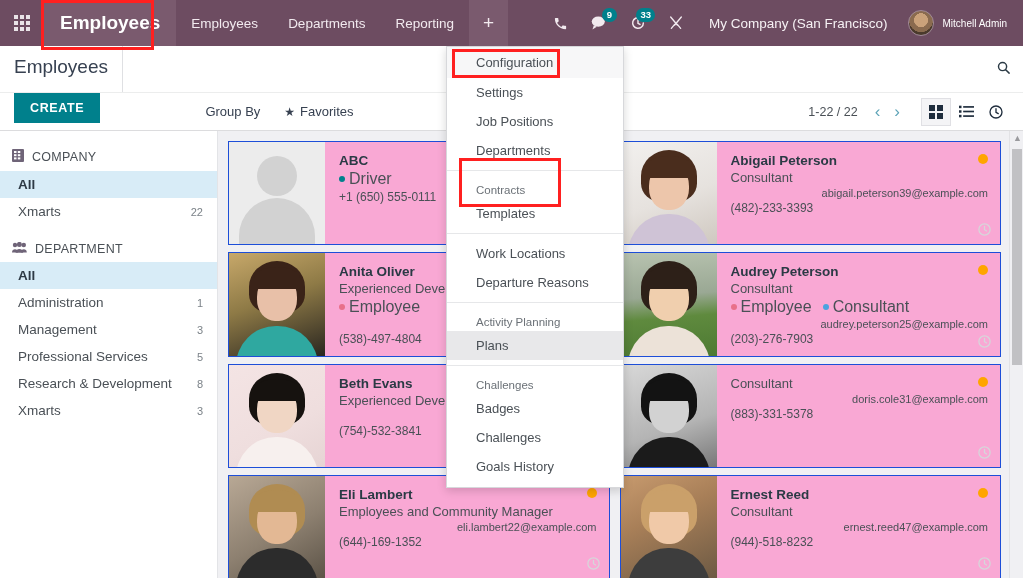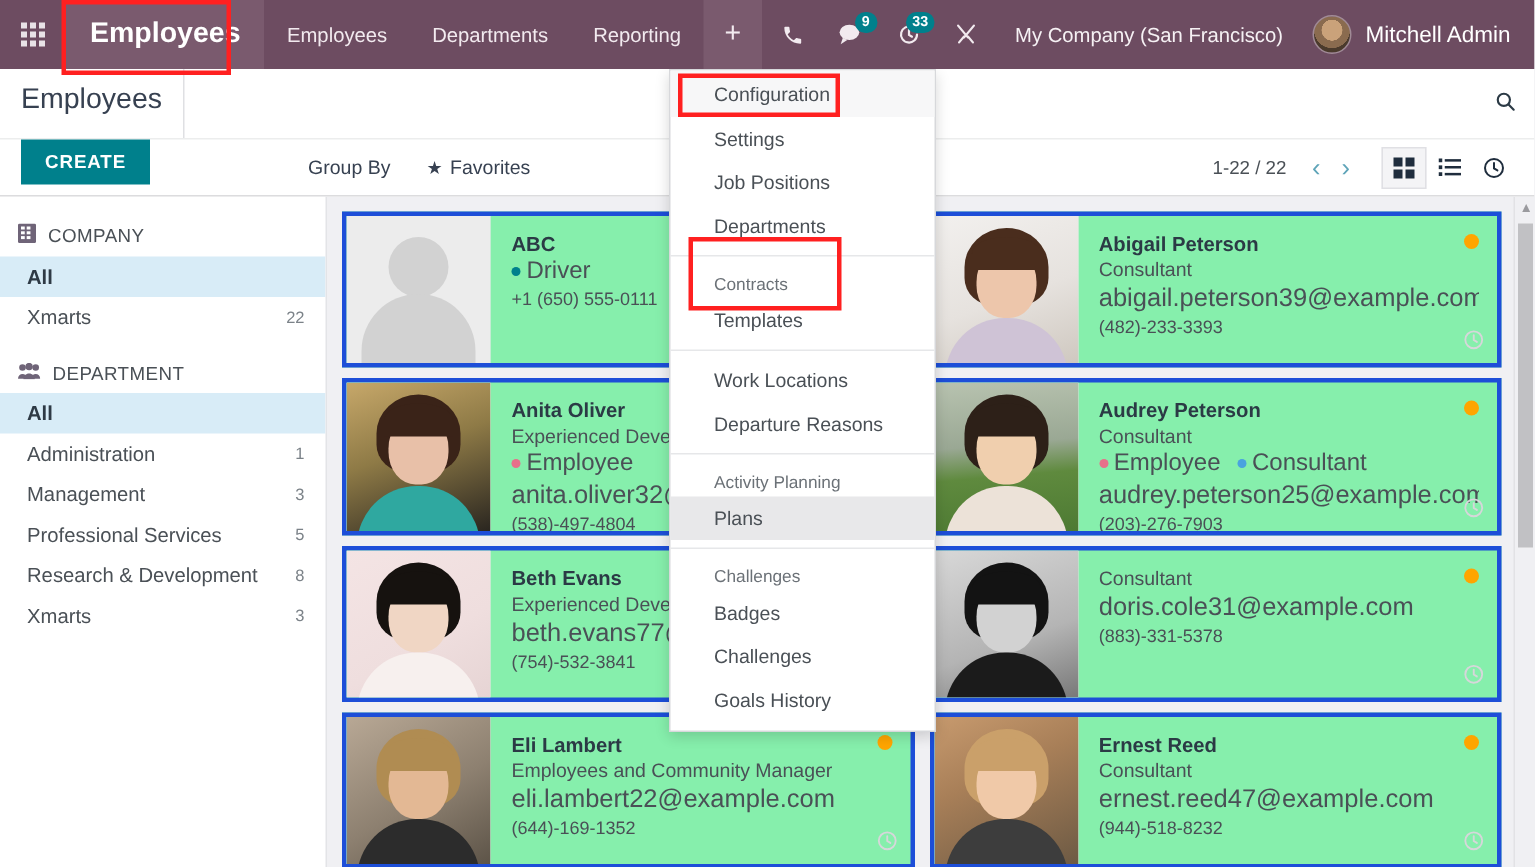--- a/index.html
+++ b/index.html
@@ -37,21 +37,21 @@
     font-size: 9.5px; font-weight: bold; border-radius: 9px; padding: 1px 4px;
     min-width: 15px; text-align: center; line-height: 12px;
   }
   .company-name { font-size: 13.5px; padding: 0 14px; cursor: pointer; color: #f6f1f4; }
   .user-zone { display: flex; align-items: center; padding: 0 16px 0 6px; cursor: pointer; gap: 9px; }
   .avatar-sm {
     width: 26px; height: 26px; border-radius: 50%;
     background: radial-gradient(circle at 50% 38%, #caa27a 0 36%, #8a6b4f 37% 62%, #4a3a2c 63% 100%);
     border: 1px solid #a08a96;
   }
-  .user-name { font-size: 15px; }
+  .user-name { font-size: 10px; }
 
   
   .control-panel { background: #fff; border-bottom: 1px solid #dcdcde; position: relative; z-index: 10; }
   .cp-row1 { display: flex; align-items: flex-start; height: 46px; }
   .cp-title { font-size: 19px; color: #374151; padding: 10px 0 0 14px; white-space: nowrap; }
   .searchview {
     flex: 1; margin-left: 14px; border-left: 1px solid #dfe0e3; height: 46px;
     display: flex; align-items: center; padding: 0 12px;
   }
   .search-input {
@@ -99,31 +99,31 @@
   .sb-count { font-size: 11px; color: #7b8288; }
   .sb-gap { height: 12px; }
 
   
   .kanban {
     flex: 1; background: #f0f0f3; padding: 10px 8px 0 10px; overflow: hidden;
     display: flex; gap: 10px; position: relative;
   }
   .kcol { flex: 1; display: flex; flex-direction: column; gap: 7px; min-width: 0; }
   .kcard {
-    background: #86efac; border: 3px solid #1d4ed8; display: flex; position: relative;
+    background: #f9a8d4; border: 1px solid #1d4ed8; display: flex; position: relative;
     height: 113px; overflow: hidden; cursor: pointer;
   }
   .kcard-img { width: 96px; flex: 0 0 96px; background: #ececec; overflow: hidden; position: relative; }
   .kcard-body { flex: 1; padding: 11px 12px 0 14px; min-width: 0; position: relative; }
   .kname { font-size: 13.5px; font-weight: bold; color: #2b3a45; margin-bottom: 2px; }
   .kjob { font-size: 13px; color: #4a5056; margin-bottom: 2px; white-space: nowrap; overflow: hidden; }
   .ktags { display: flex; gap: 11px; margin-bottom: 2px; }
   .ktag { font-size: 16px; color: #4a5056; display: flex; align-items: center; gap: 4px; }
   .ktag .dot { width: 6px; height: 6px; border-radius: 50%; display: inline-block; }
-  .kmail { font-size: 17px; color: #4a5056; margin-bottom: 2px; white-space: nowrap; overflow: hidden; }
+  .kmail { font-size: 11px; color: #4a5056; margin-bottom: 2px; white-space: nowrap; overflow: hidden; text-align: right; }
   .kphone { font-size: 12px; color: #4a5056; }
   .kstatus { position: absolute; top: 12px; right: 12px; width: 10px; height: 10px; border-radius: 50%; }
   .kclock { position: absolute; bottom: 5px; right: 8px; color: #d6d7da; font-size: 15px; line-height: 1; }
 
   
   .ph-silhouette { width: 100%; height: 100%; background: #ececec; position: relative; }
   .ph-silhouette::before {
     content: ""; position: absolute; left: 50%; top: 14px; transform: translateX(-50%);
     width: 40px; height: 40px; border-radius: 50%; background: #d2d2d2;
   }

